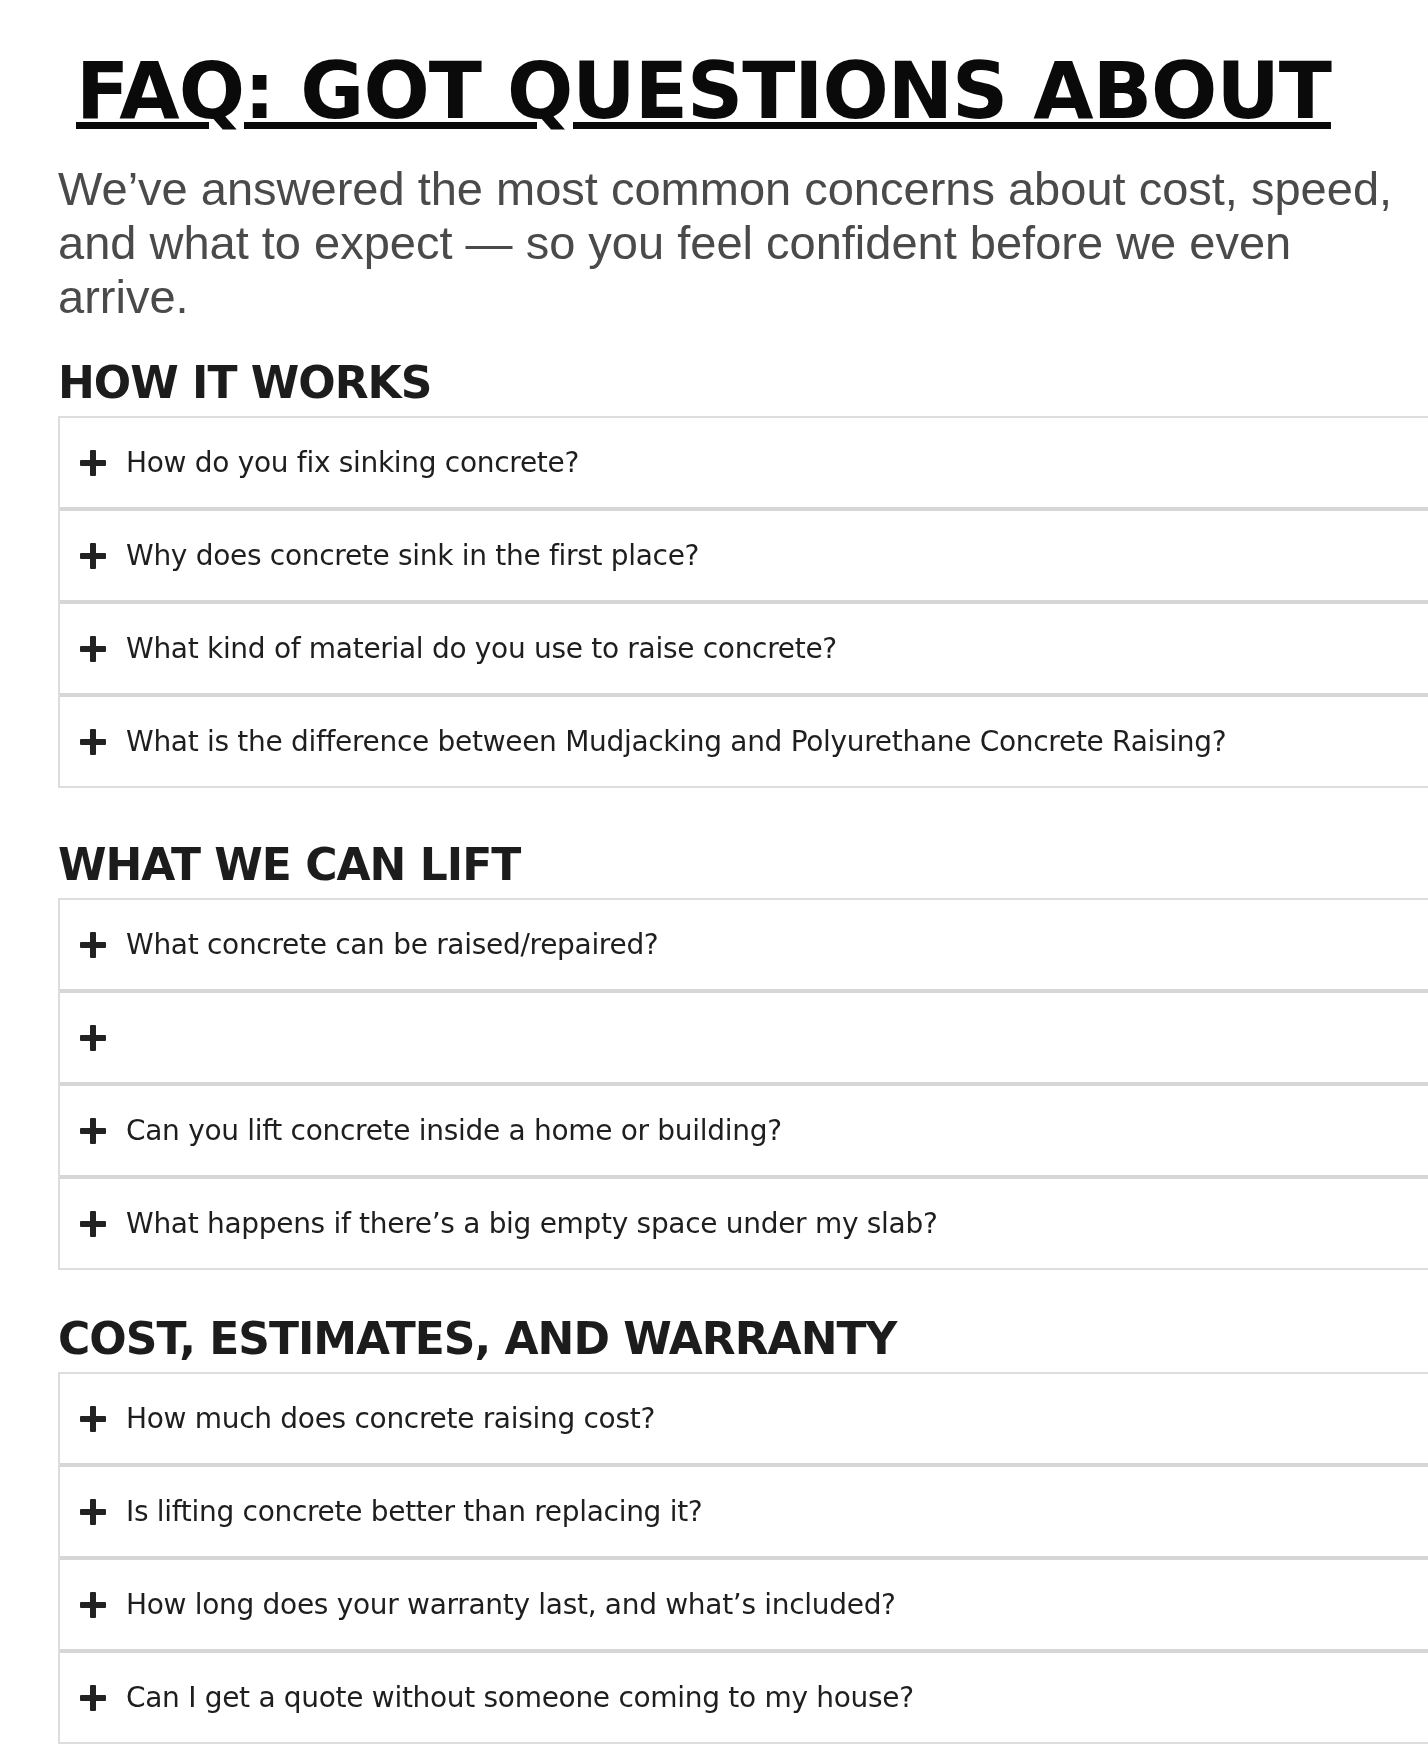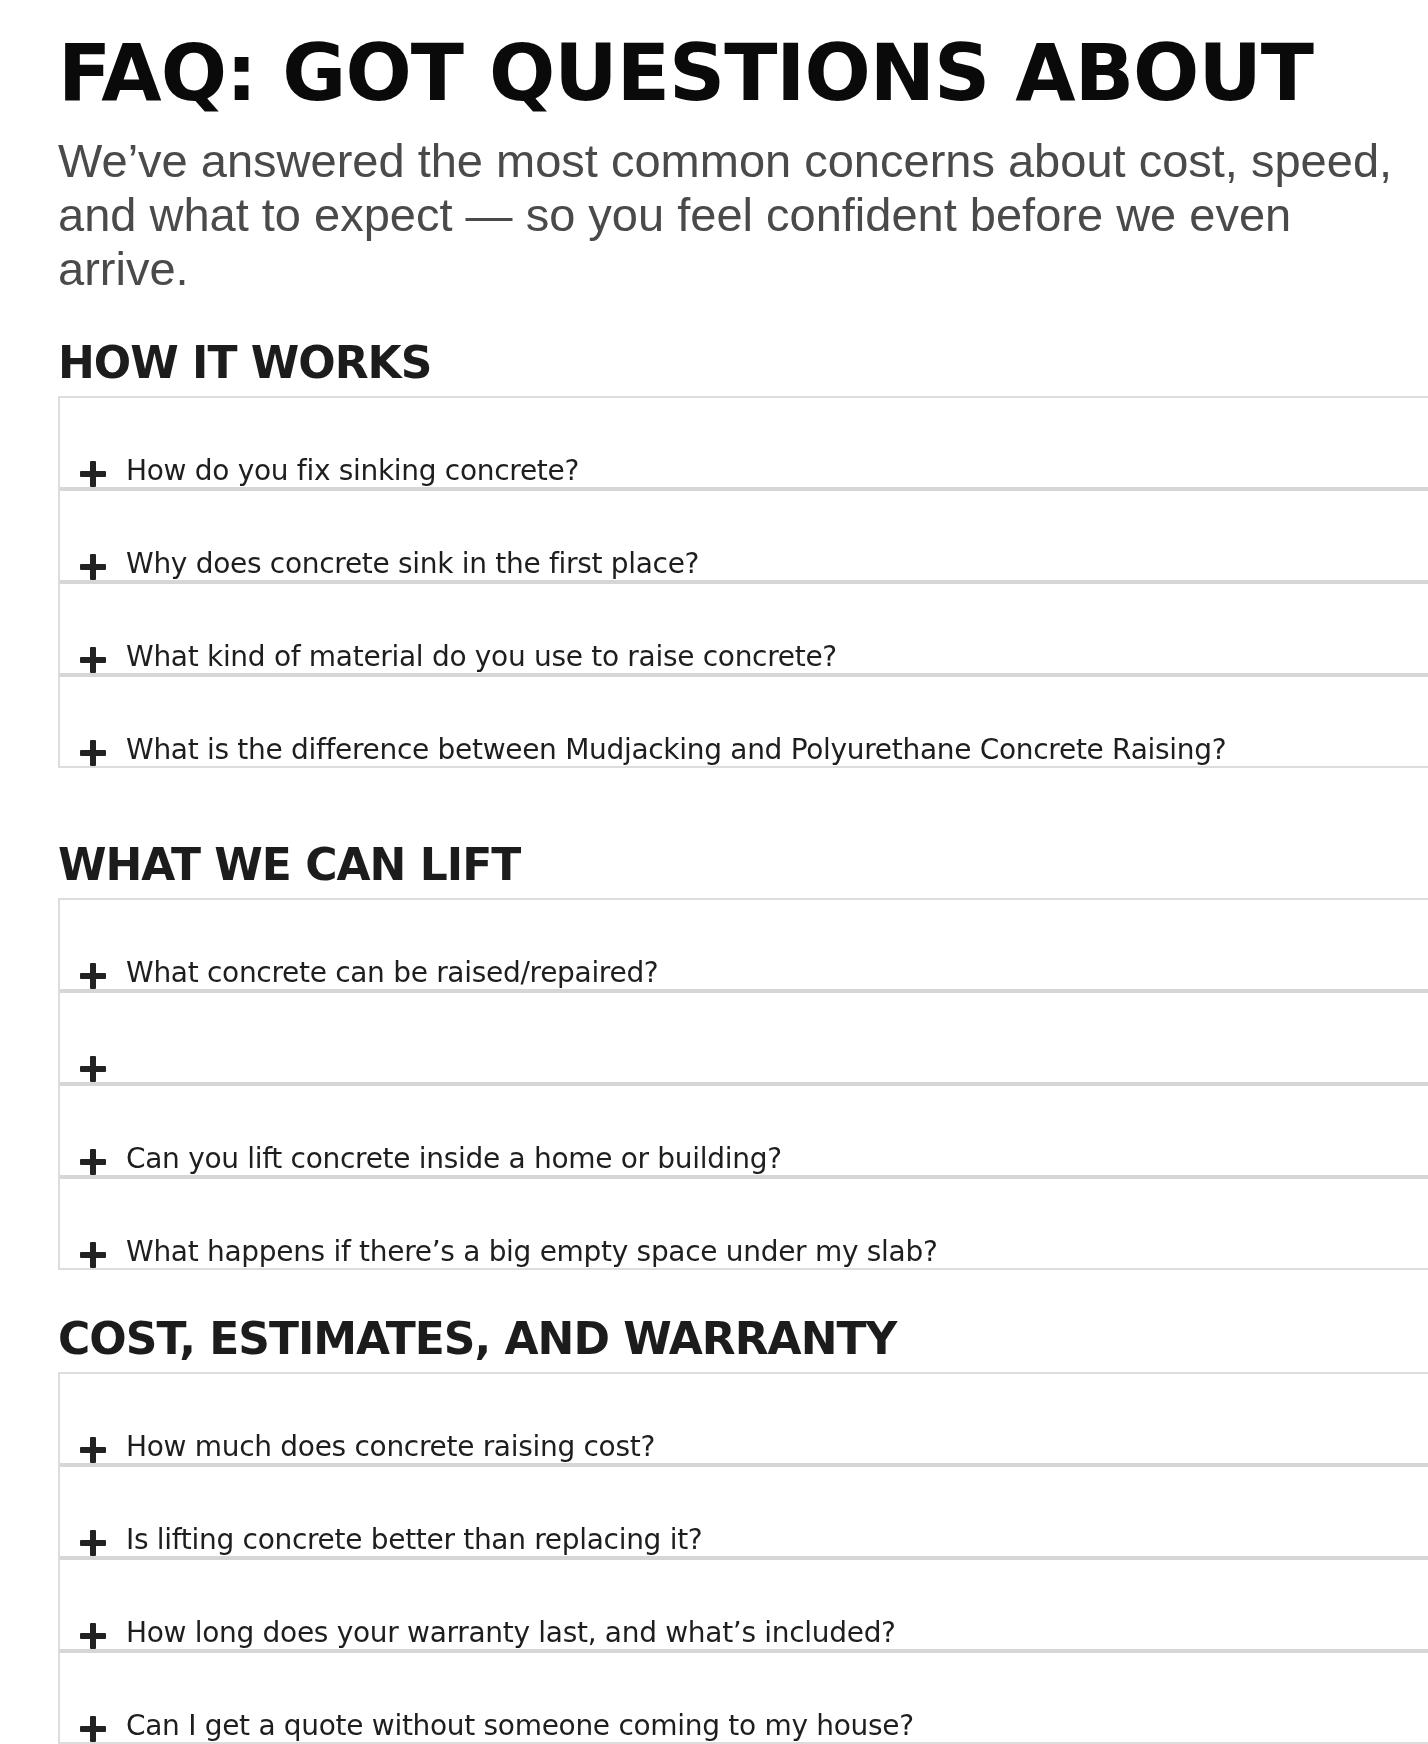--- a/index.html
+++ b/index.html
@@ -14,28 +14,29 @@
       position: relative;
       font-family: "Liberation Sans", sans-serif;
     }
     .page {
       position: absolute;
       left: 58px;
       top: 0;
       width: 1370px;
     }
     .title {
-      margin: 0;
+      margin: 18px;
       padding-top: 20px;
       font-family: "DejaVu Sans", sans-serif;
       font-weight: 900;
       font-size: 78px;
       line-height: 106px;
       letter-spacing: -1px;
       color: #0a0a0a;
+      text-decoration: underline;
     }
     .title .line1 { display: block; font-weight: bold; }
     .title .line2 { display: block; font-weight: bold; color: #cc3344; }
     .subtitle {
       margin: 8px 0 0 0;
       font-family: "Liberation Sans", sans-serif;
       font-size: 47px;
       line-height: 54px;
       color: #4a4a4a;
       width: 1370px;
@@ -58,21 +59,21 @@
     .accordion {
       border-left: 2px solid #dddddd;
       border-top: 2px solid #dddddd;
       border-bottom: 2px solid #dddddd;
       box-sizing: border-box;
       width: 1370px;
     }
     .faq-item {
       height: 89px;
       display: flex;
-      align-items: flex-end;
+      align-items: center;
       border-bottom: 4px solid #d6d6d6;
       box-sizing: content-box;
       cursor: pointer;
     }
     .faq-item:last-child { border-bottom: none; }
     .plus-icon {
       width: 26px;
       height: 26px;
       margin-left: 20px;
       margin-right: 20px;
@@ -101,21 +102,21 @@
   </style>
 </head>
 <body>
 
 <div class="page">
   <h1 class="title">
     <span class="line1">FAQ: GOT QUESTIONS ABOUT</span>
   </h1>
   <p class="subtitle">We’ve answered the most common concerns about cost, speed, and what to expect — so you feel confident before we even arrive.</p>
 
-  <div class="section" style="top:338px;">
+  <div class="section" style="top:358px;">
     <h2 class="section-heading">HOW IT WORKS</h2>
     <div class="accordion">
       <div class="faq-item">
         <span class="plus-icon"></span>
         <span class="faq-question">How do you fix sinking concrete?</span>
       </div>
       <div class="faq-item">
         <span class="plus-icon"></span>
         <span class="faq-question">Why does concrete sink in the first place?</span>
       </div>

